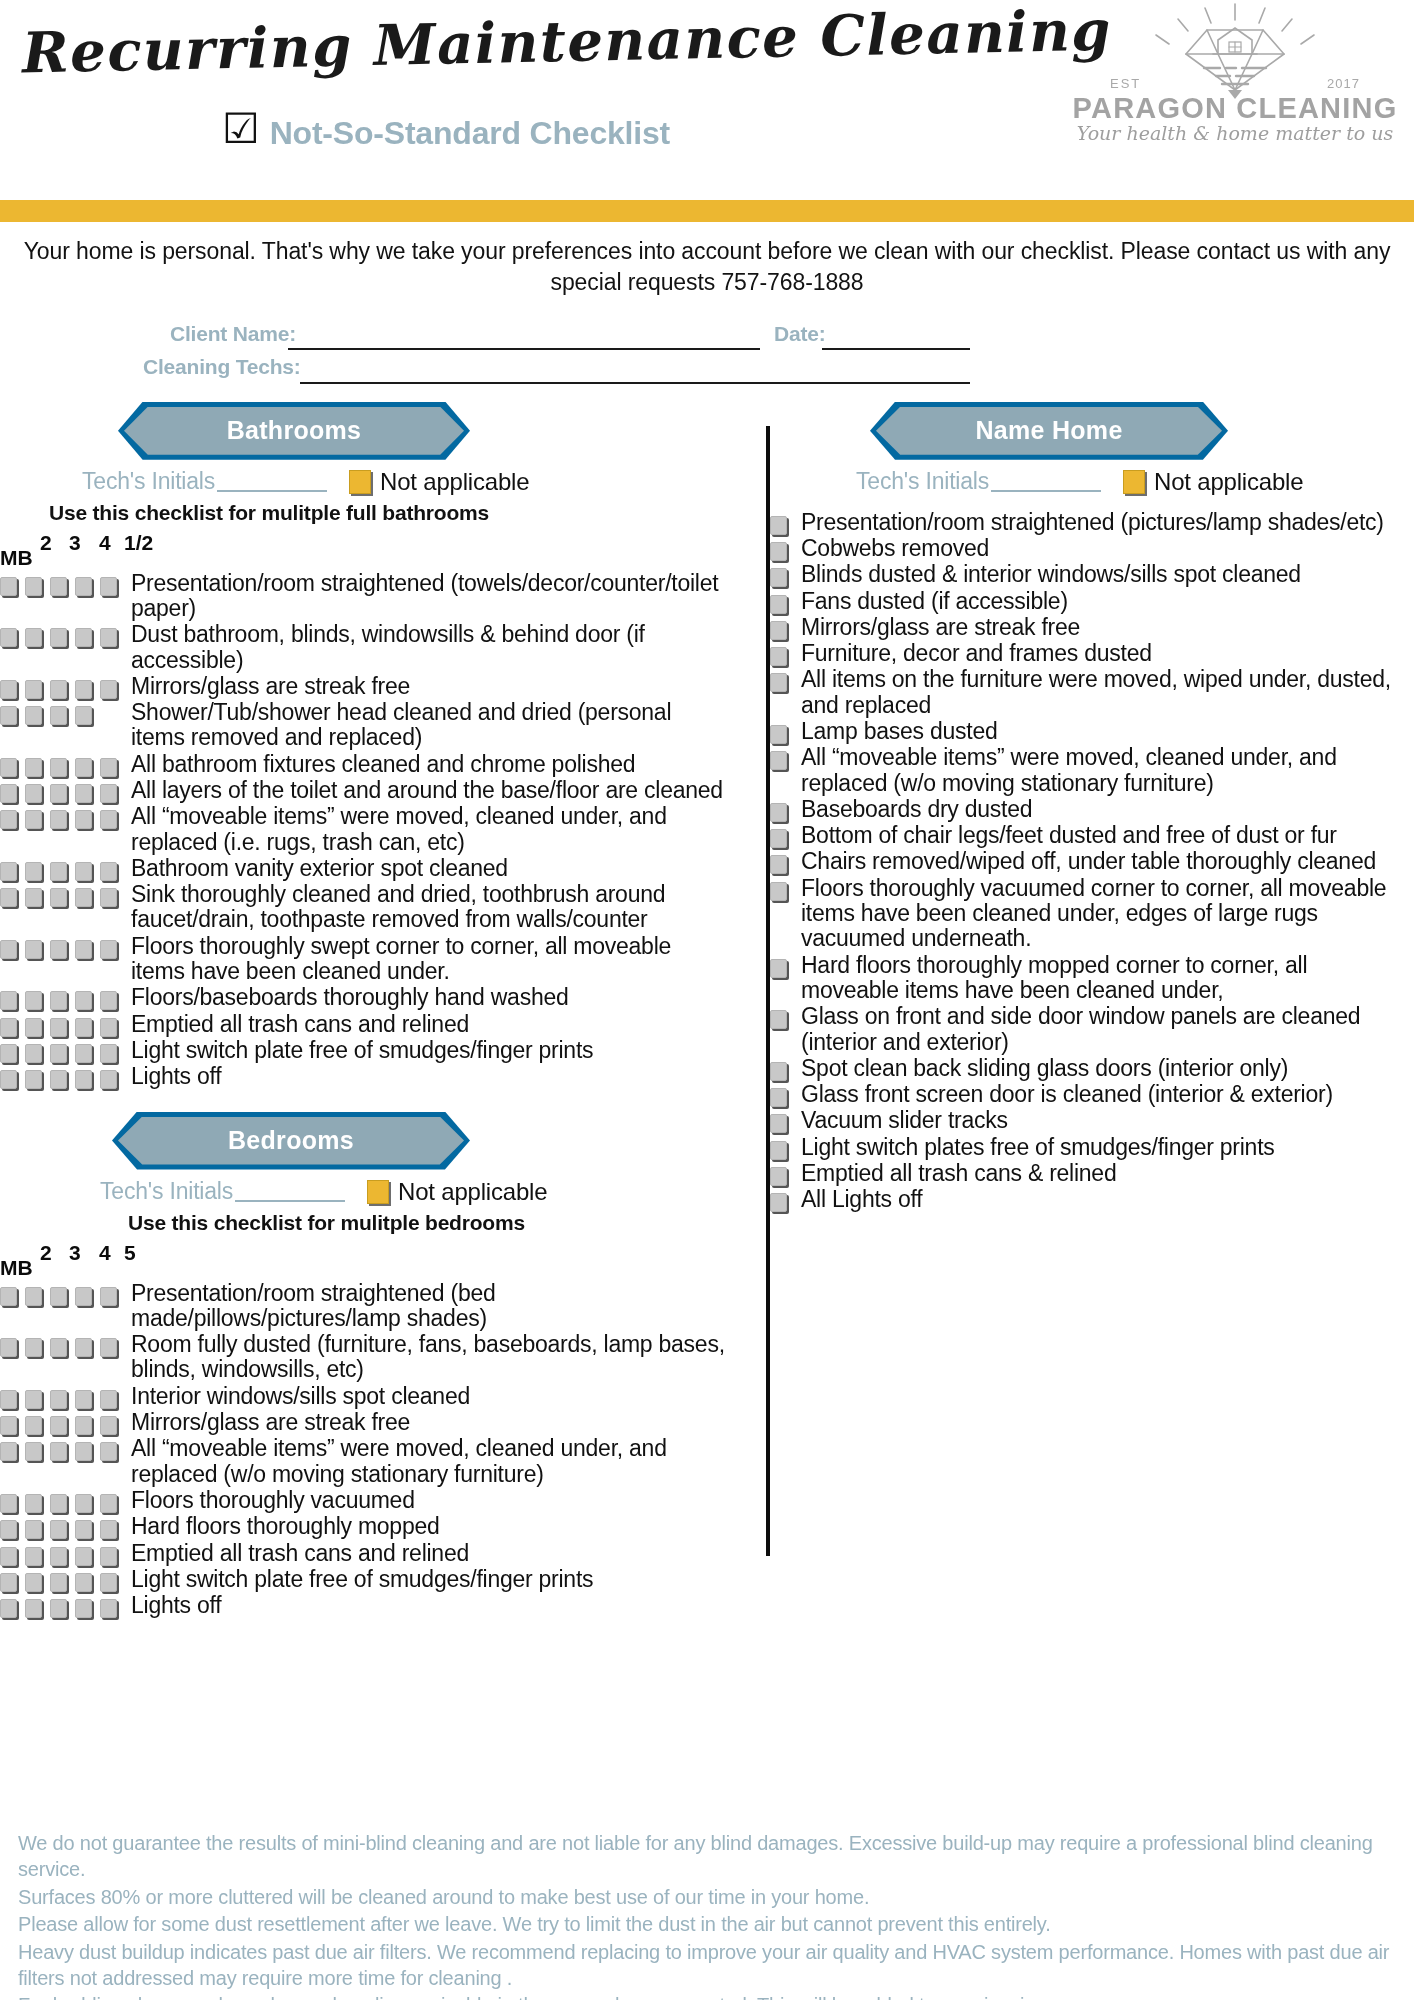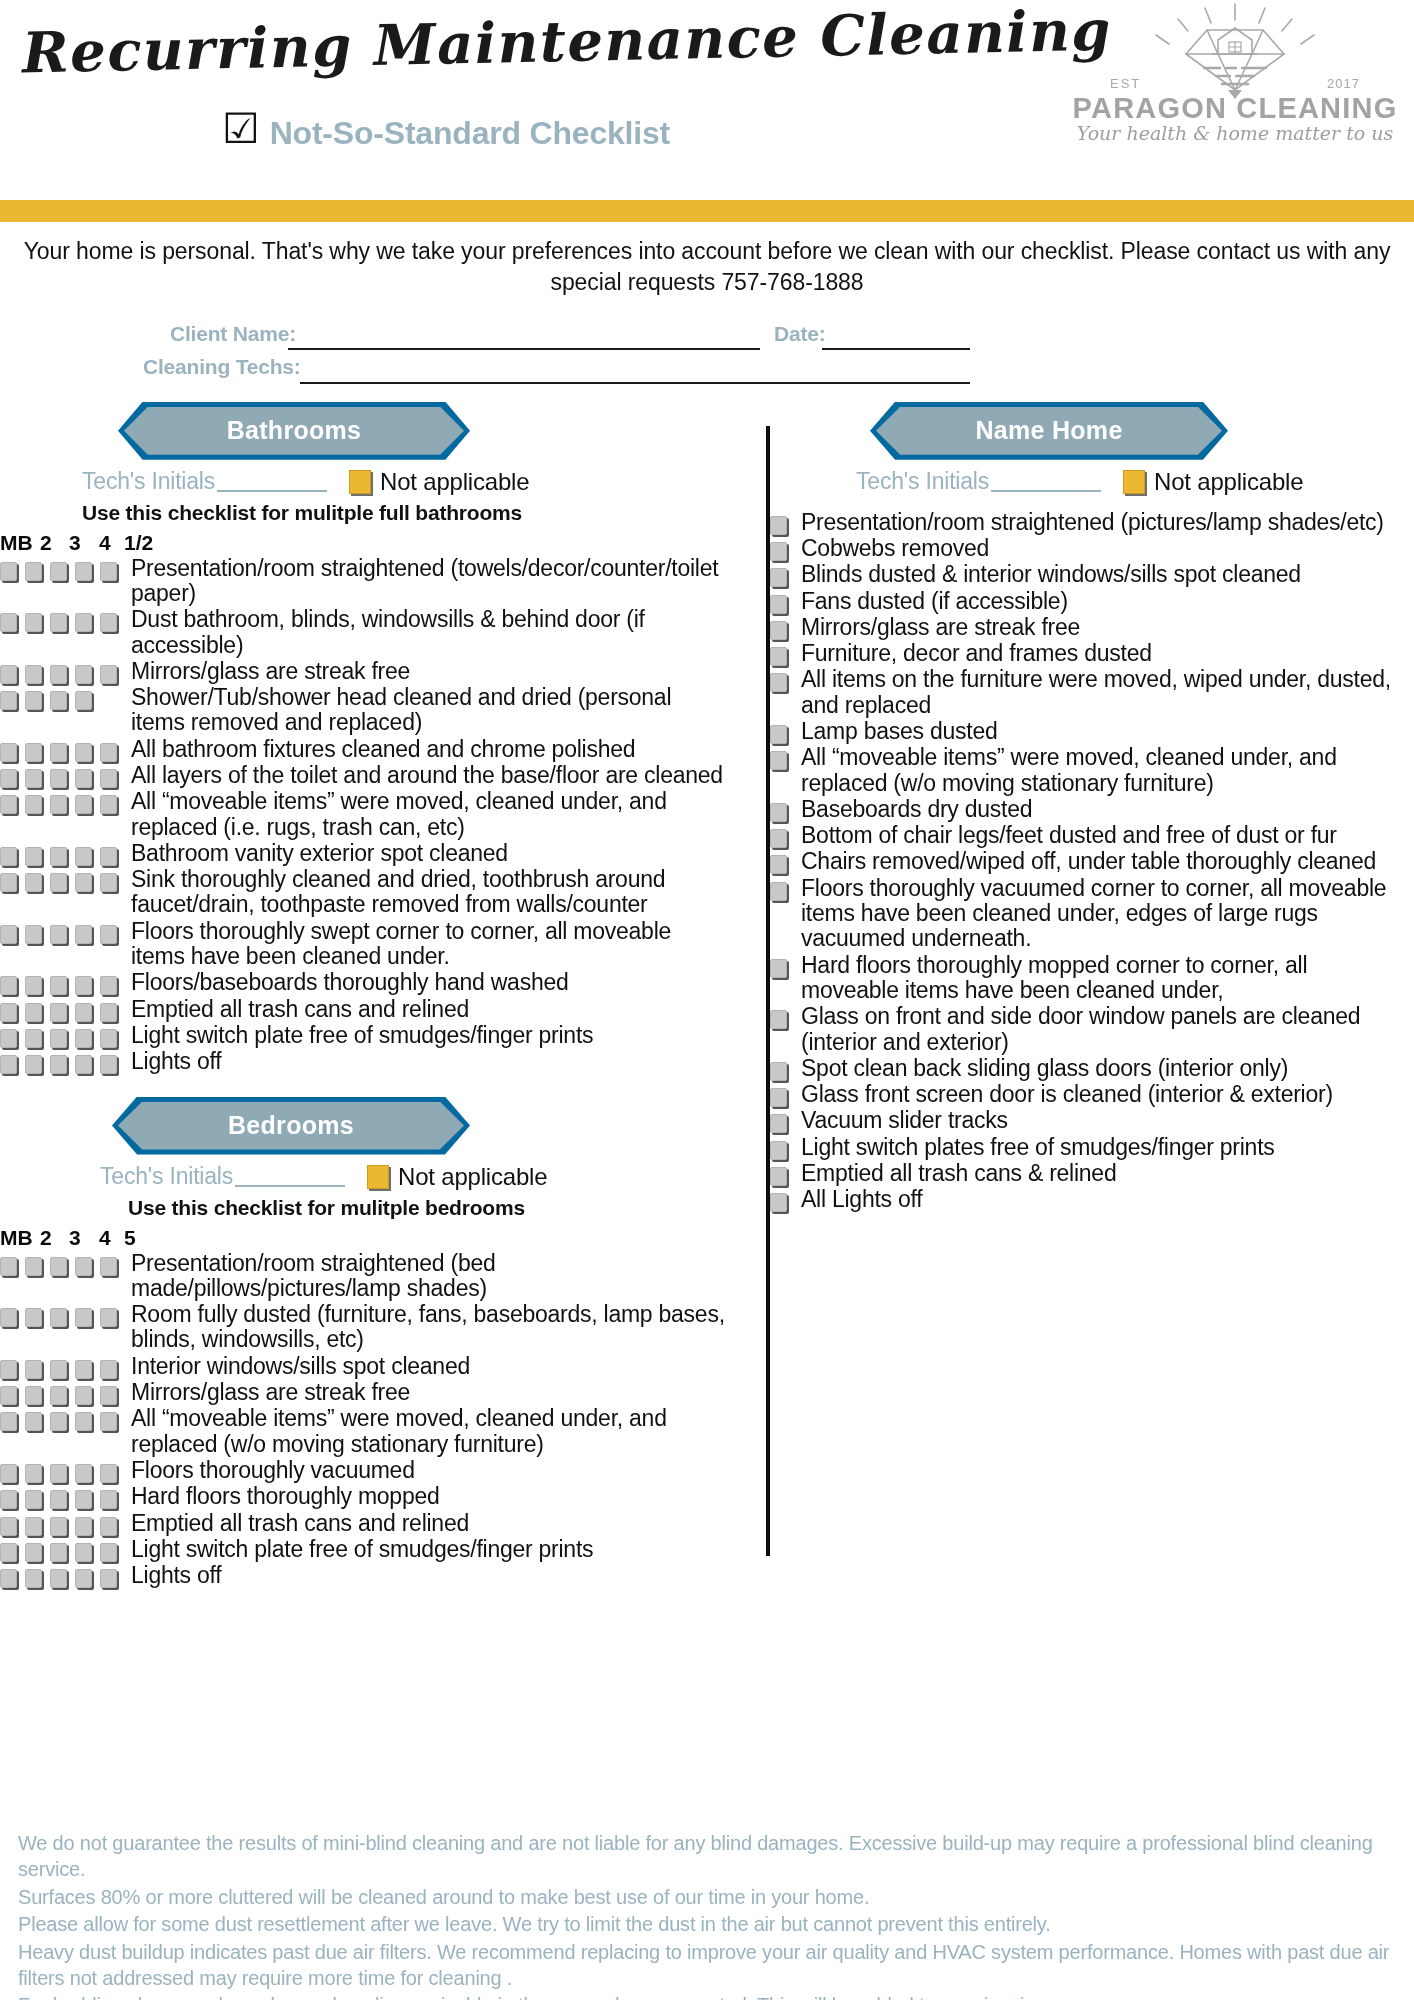--- a/index.html
+++ b/index.html
@@ -182,21 +182,21 @@
   
   .col-headers {
     display: flex;
     font-size: 21px; font-weight: 700; color: #0b0b0b;
     margin-top: 6px; margin-bottom: 1px;
   }
   .col-headers span {
     display: inline-block;
     text-align: left;
   }
-  .col-headers span:nth-child(1) { width: 40px; }
+  .col-headers span:nth-child(1) { width: 40px; margin-top: 15px; }
   .col-headers span:nth-child(2) { width: 29px; }
   .col-headers span:nth-child(3) { width: 30px; }
   .col-headers span:nth-child(4) { width: 25px; }
   .col-headers span:nth-child(5) { width: 40px; }
 
   
   .row {
     display: flex;
     align-items: flex-start;
     margin-bottom: 1px;
@@ -315,21 +315,21 @@
       </div>
     </div>
 
     <div class="initials-row" style="padding-left:82px">
       <span class="initials-label">Tech's Initials</span>
       <span class="initials-blank"></span>
       <span class="na-box"></span>
       <span class="na-text">Not applicable</span>
     </div>
 
-    <div class="use-note" style="padding-left:82px">Use this checklist for mulitple full bathrooms</div>
+    <div class="use-note" style="padding-left:49px">Use this checklist for mulitple full bathrooms</div>
 
     <div class="col-headers">
       <span>MB</span>
       <span>2</span>
       <span>3</span>
       <span>4</span>
       <span>1/2</span>
     </div>
 
     <div id="bathrooms-list">

